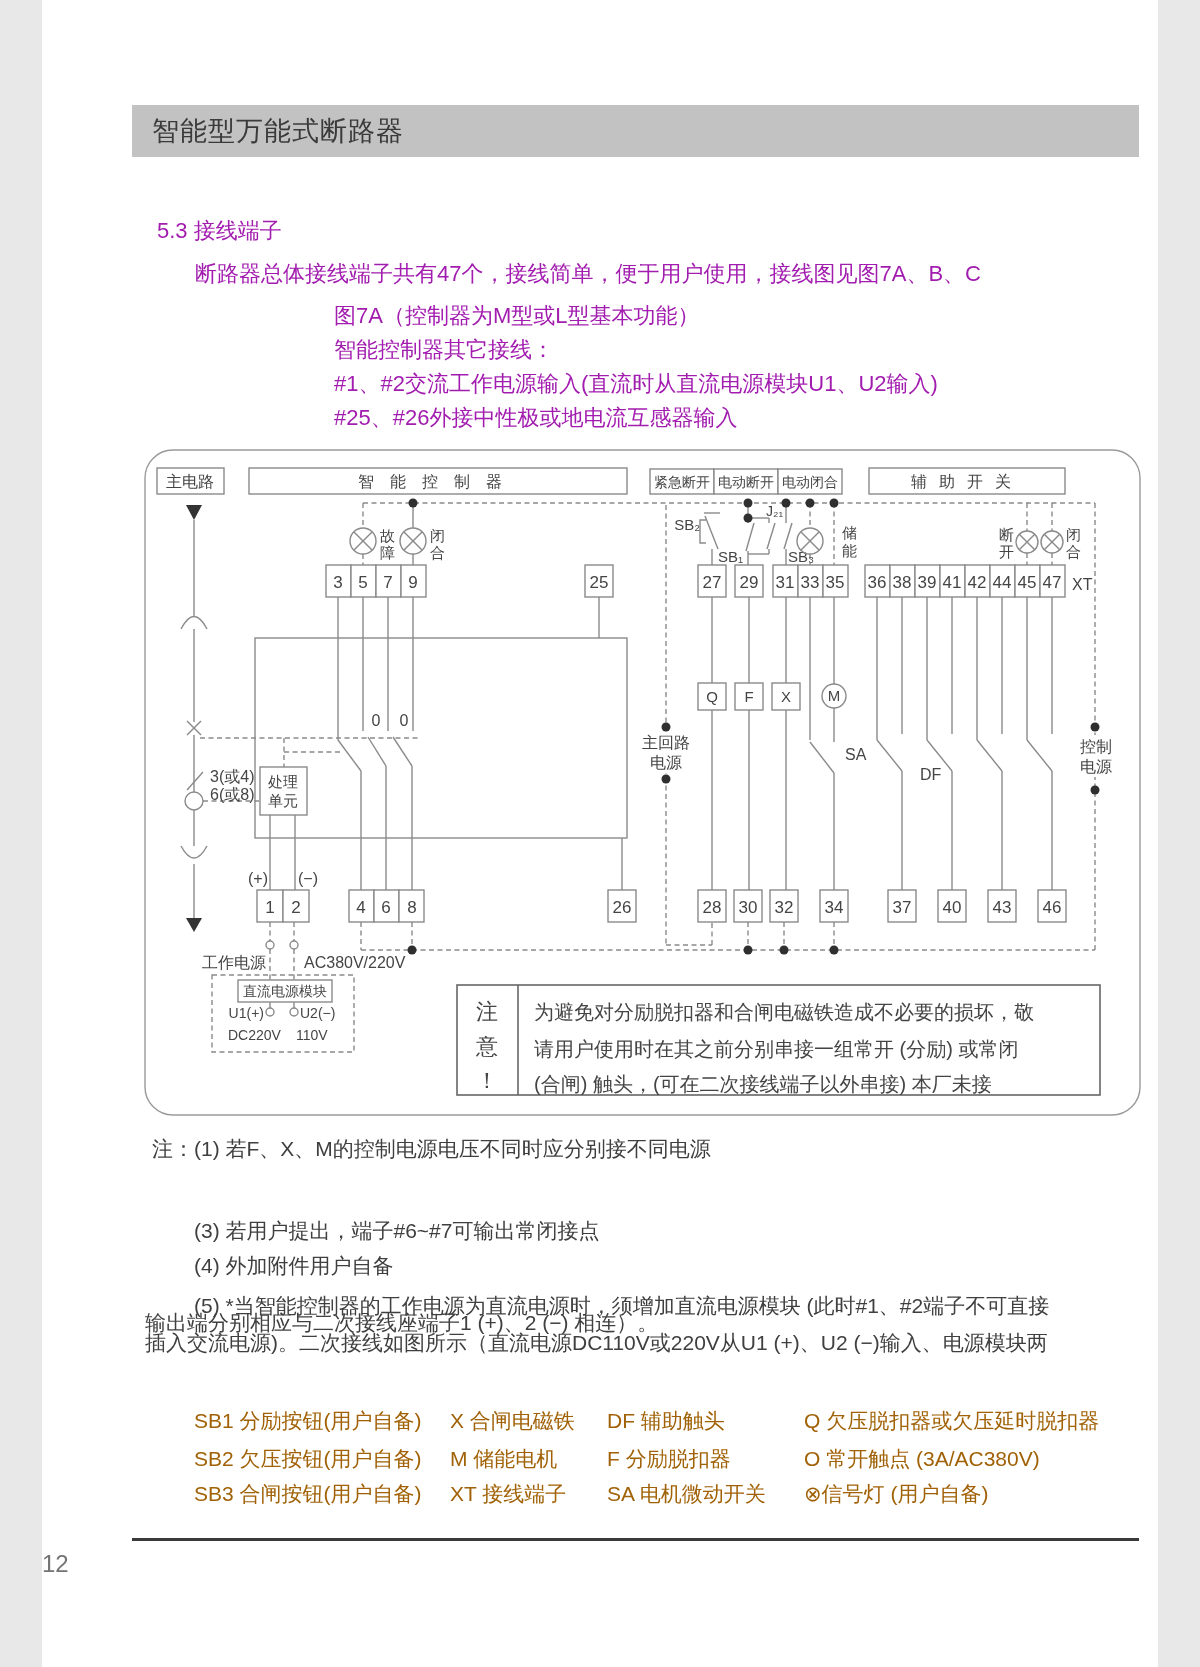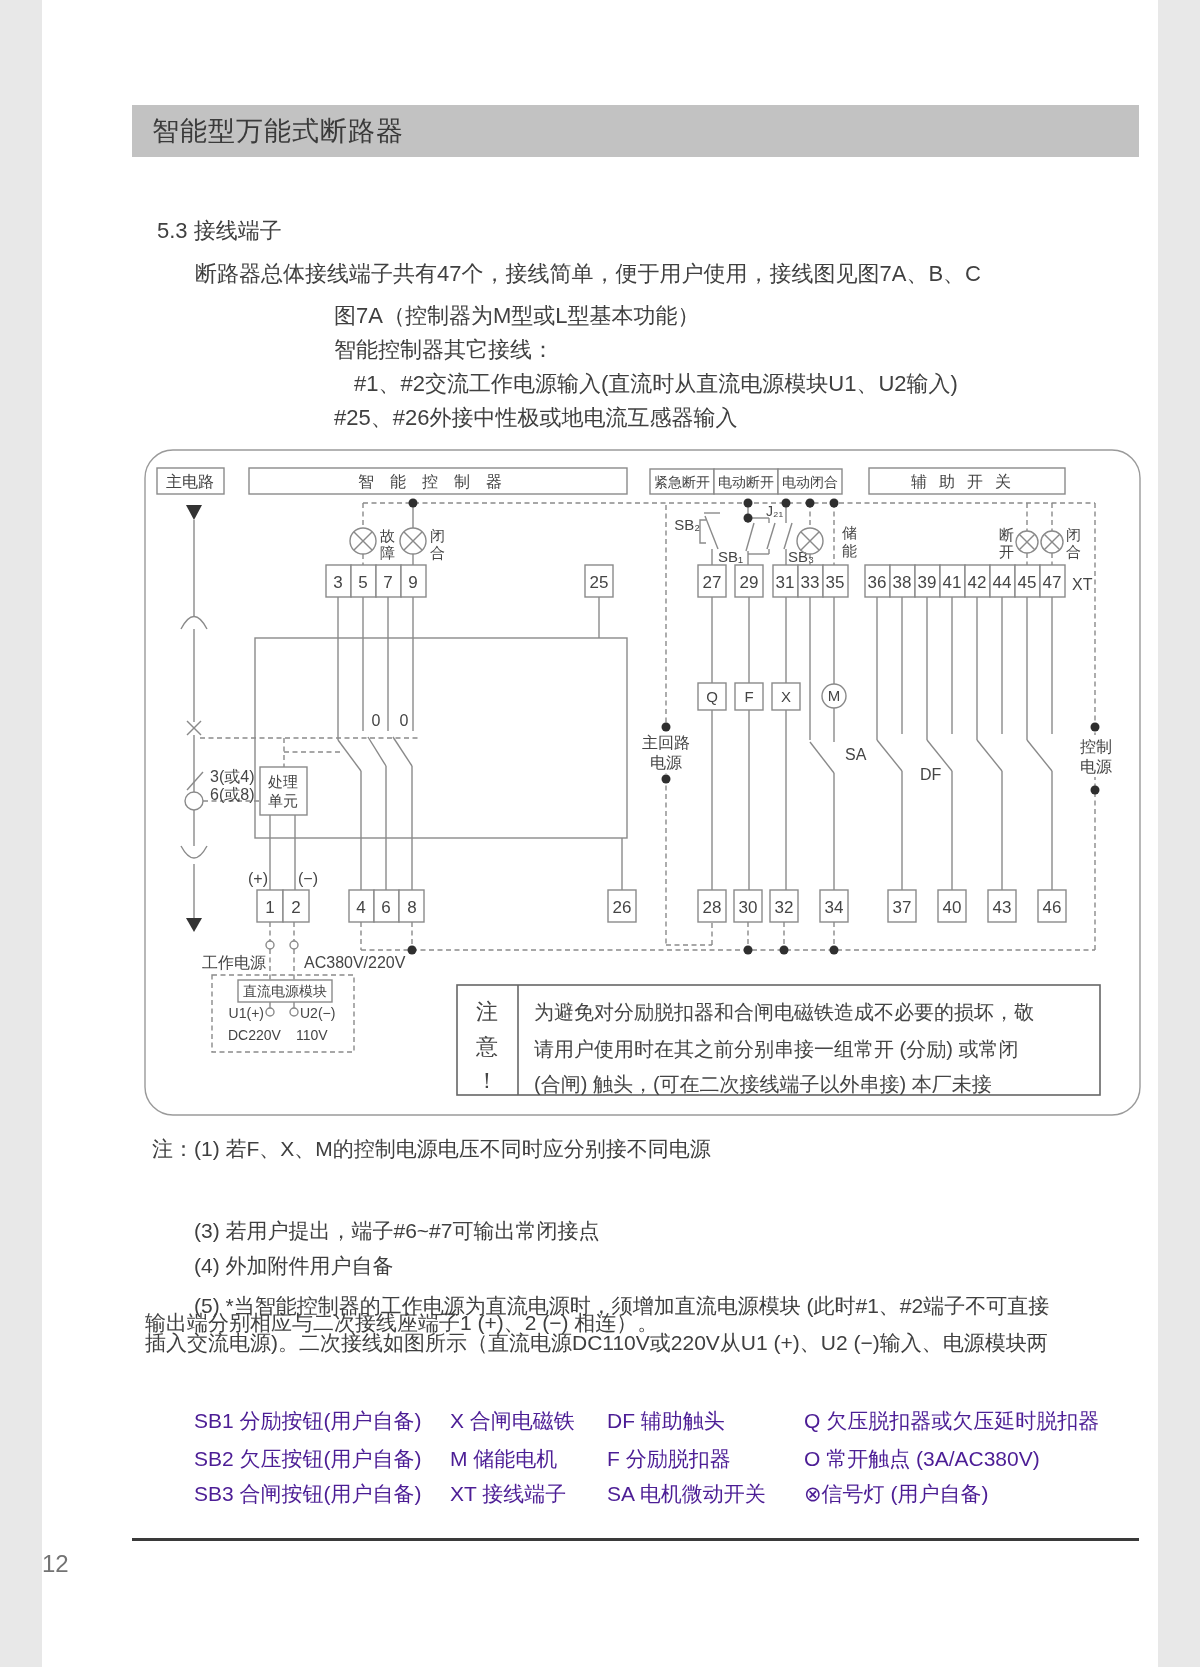--- a/index.html
+++ b/index.html
@@ -1,23 +1,23 @@
 <!DOCTYPE html>
 <html><head>
 <meta charset="utf-8">
 <style>
   html,body{margin:0;padding:0;background:#e8e8e8;}
   .page{position:relative;width:1116px;height:1667px;background:#ffffff;margin:0 auto;
         font-family:"Liberation Sans","DejaVu Sans",sans-serif;color:#3f3f3f;overflow:hidden;}
   .header-bar{position:absolute;left:90px;top:105px;width:1007px;height:52px;background:#c2c2c2;
               display:flex;align-items:center;}
   .header-bar span{font-size:27px;color:#3a3a3a;margin-left:20px;letter-spacing:1px;}
-  .txt{position:absolute;font-size:22px;white-space:nowrap;color:#404040;}
+  .txt{position:absolute;font-size:22px;white-space:nowrap;color:#a21caf;}
   .notes-line{position:absolute;font-size:21px;white-space:nowrap;color:#3f3f3f;}
-  .legend-row{position:absolute;left:152px;font-size:21px;white-space:nowrap;color:#4c1d95;}
+  .legend-row{position:absolute;left:152px;font-size:21px;white-space:nowrap;color:#a16207;}
   .legend-row span{display:inline-block;}
   .lg1{width:256px;} .lg2{width:157px;} .lg3{width:197px;}
   .rule{position:absolute;left:90px;top:1538px;width:1007px;height:3px;background:#3a3a3a;}
   .pagenum{position:absolute;left:0;top:1550px;width:1180px;text-align:left;font-size:24px;color:#737373;}
   svg .ln{stroke:#8a8a8a;stroke-width:1.4;fill:none;}
   svg .lnd{stroke:#8a8a8a;stroke-width:1.4;fill:none;stroke-dasharray:5 3.5;}
   svg .bx{stroke:#8a8a8a;stroke-width:1.4;fill:#ffffff;}
   svg .bxn{stroke:#8a8a8a;stroke-width:1.4;fill:none;}
   svg .dot{fill:#2f2f2f;stroke:none;}
   svg text{fill:#454545;text-anchor:middle;font-family:"Liberation Sans","DejaVu Sans",sans-serif;}
@@ -32,21 +32,21 @@
 <div class="page">
 
   <div class="header-bar">
     <span>智能型万能式断路器</span>
   </div>
 
   <div class="txt" style="left:115px;top:216px;">5.3 接线端子</div>
   <div class="txt" style="left:153px;top:259px;">断路器总体接线端子共有47个，接线简单，便于用户使用，接线图见图7A、B、C</div>
   <div class="txt" style="left:292px;top:301px;">图7A（控制器为M型或L型基本功能）</div>
   <div class="txt" style="left:292px;top:335px;">智能控制器其它接线：</div>
-  <div class="txt" style="left:292px;top:369px;margin-left:20px;">#1、#2交流工作电源输入(直流时从直流电源模块U1、U2输入)</div>
+  <div class="txt" style="left:292px;top:369px;">#1、#2交流工作电源输入(直流时从直流电源模块U1、U2输入)</div>
   <div class="txt" style="left:292px;top:403px;">#25、#26外接中性极或地电流互感器输入</div>
 
   <svg style="position:absolute;left:0;top:0;" width="1200" height="1667" viewBox="0 0 1200 1667">
 
     <rect class="bxn" x="103" y="450" width="995" height="665" rx="28" style="stroke:#9a9a9a"></rect>
 
     <g>
       <rect class="bx" x="115" y="468" width="67" height="26"></rect>
       <text class="t16" x="148" y="487">主电路</text>
       <rect class="bx" x="207" y="468" width="378" height="26"></rect>

